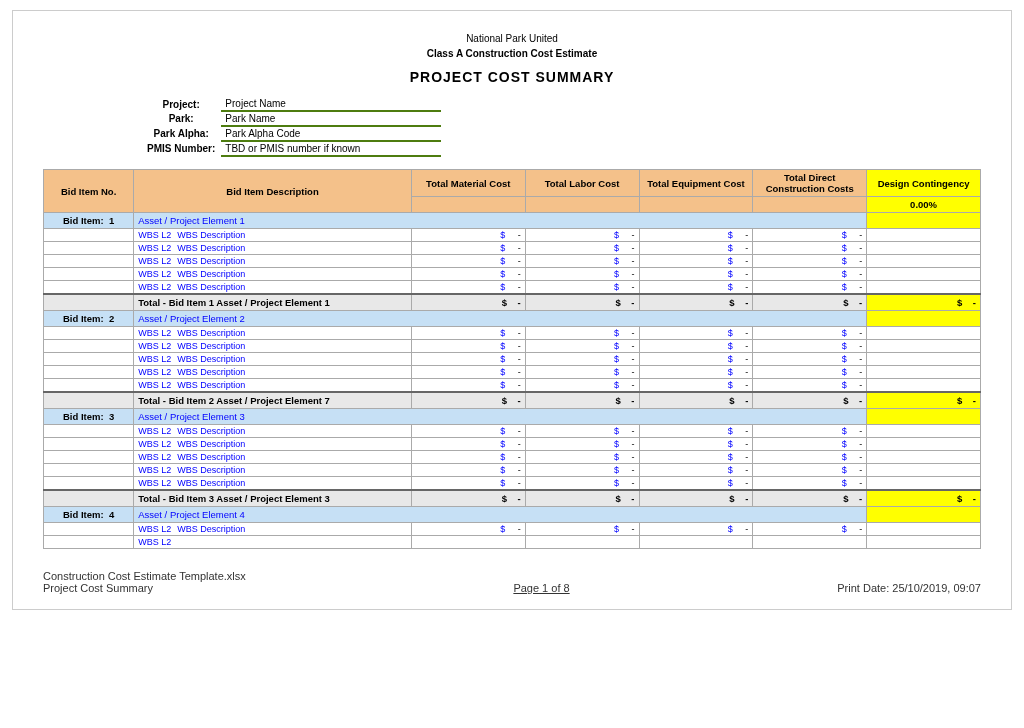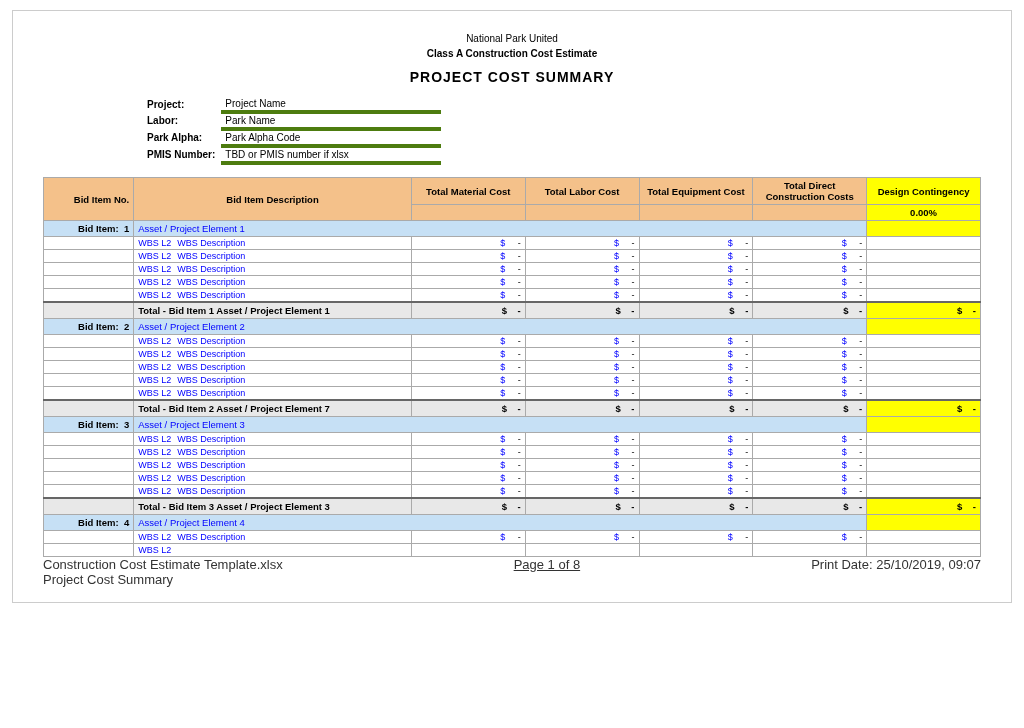--- a/index.html
+++ b/index.html
@@ -39,25 +39,25 @@
     }
     .project-info table {
       border-collapse: collapse;
     }
     .project-info td {
       padding: 1px 4px;
       font-size: 10px;
     }
     .project-info td:first-child {
       font-weight: bold;
-      text-align: left;
+      text-align: center;
       padding-right: 6px;
     }
     .project-info td:last-child {
-      border-bottom: 4px solid #4d7c0f;
+      border-bottom: 2px solid #4d7c0f;
       min-width: 220px;
     }
     
     .main-table {
       width: 100%;
       border-collapse: collapse;
       font-size: 9.5px;
     }
     .main-table th, .main-table td {
       border: 1px solid #aaa;
@@ -108,38 +108,39 @@
     }
     .design-col-empty {
       background-color: #ffff00;
     }
     .dollar-cell {
       text-align: right;
       white-space: nowrap;
     }
     
     .bid-no-col {
-      text-align: right;
+      text-align: center;
       width: 65px;
       margin-left: 23px;
     }
     .desc-col {
       width: 200px;
     }
     .cost-col {
       width: 82px;
       text-align: center;
     }
     
     .footer {
       display: flex;
       justify-content: space-between;
-      margin-top: 0;
-      font-size: 13px;
+      margin-top: 21px;
+      font-size: 11px;
       color: #333;
+      align-items: flex-end;
     }
     .footer-center {
       text-align: center;
       text-decoration: underline;
     }
     
     .wbs-row .bid-no-col {
       background: #fff;
     }
   </style>
@@ -156,30 +157,30 @@
   <div class="project-title">PROJECT COST SUMMARY</div>
 
   <div class="project-info">
     <table>
       <tbody>
           <tr>
         <td>Project:</td>
         <td>Project Name</td>
       </tr>
       <tr>
-        <td>Labor:</td>
+        <td>Park:</td>
         <td>Park Name</td>
       </tr>
       <tr>
         <td>Park Alpha:</td>
         <td>Park Alpha Code</td>
       </tr>
       <tr>
         <td>PMIS Number:</td>
-        <td>TBD or PMIS number if xlsx</td>
+        <td>TBD or PMIS number if known</td>
       </tr>
     </tbody>
       </table>
   </div>
 
   <table class="main-table">
     <thead>
       <tr>
         <th class="col-header bid-no-col" rowspan="2">Bid Item No.</th>
         <th class="col-header desc-col" rowspan="2">Bid Item Description</th>

